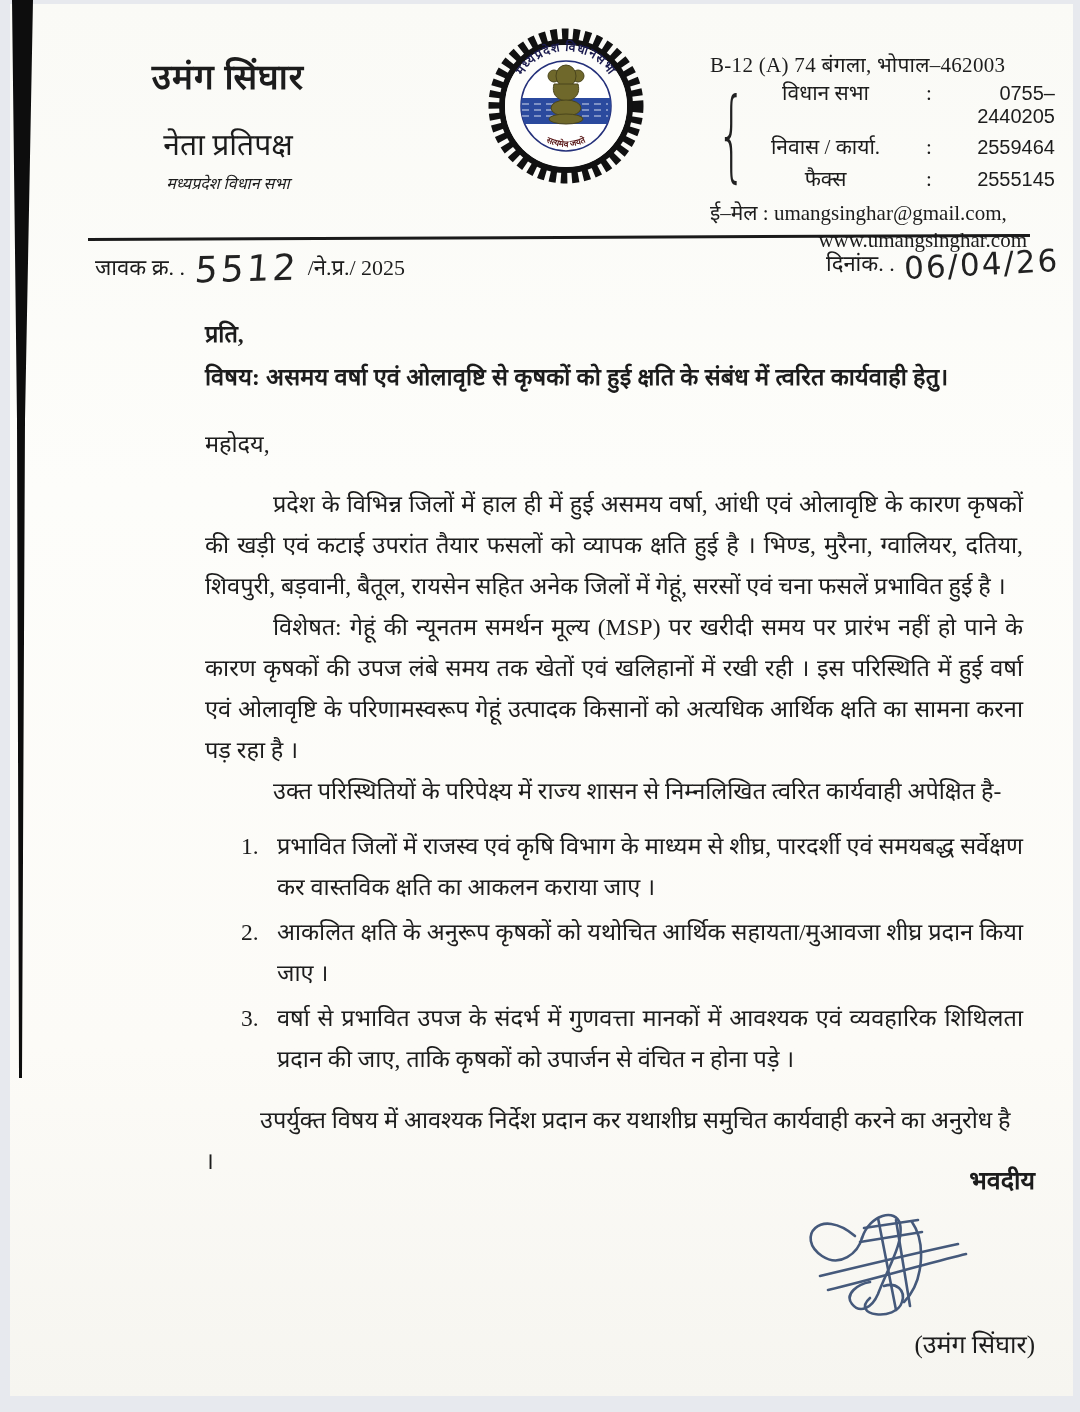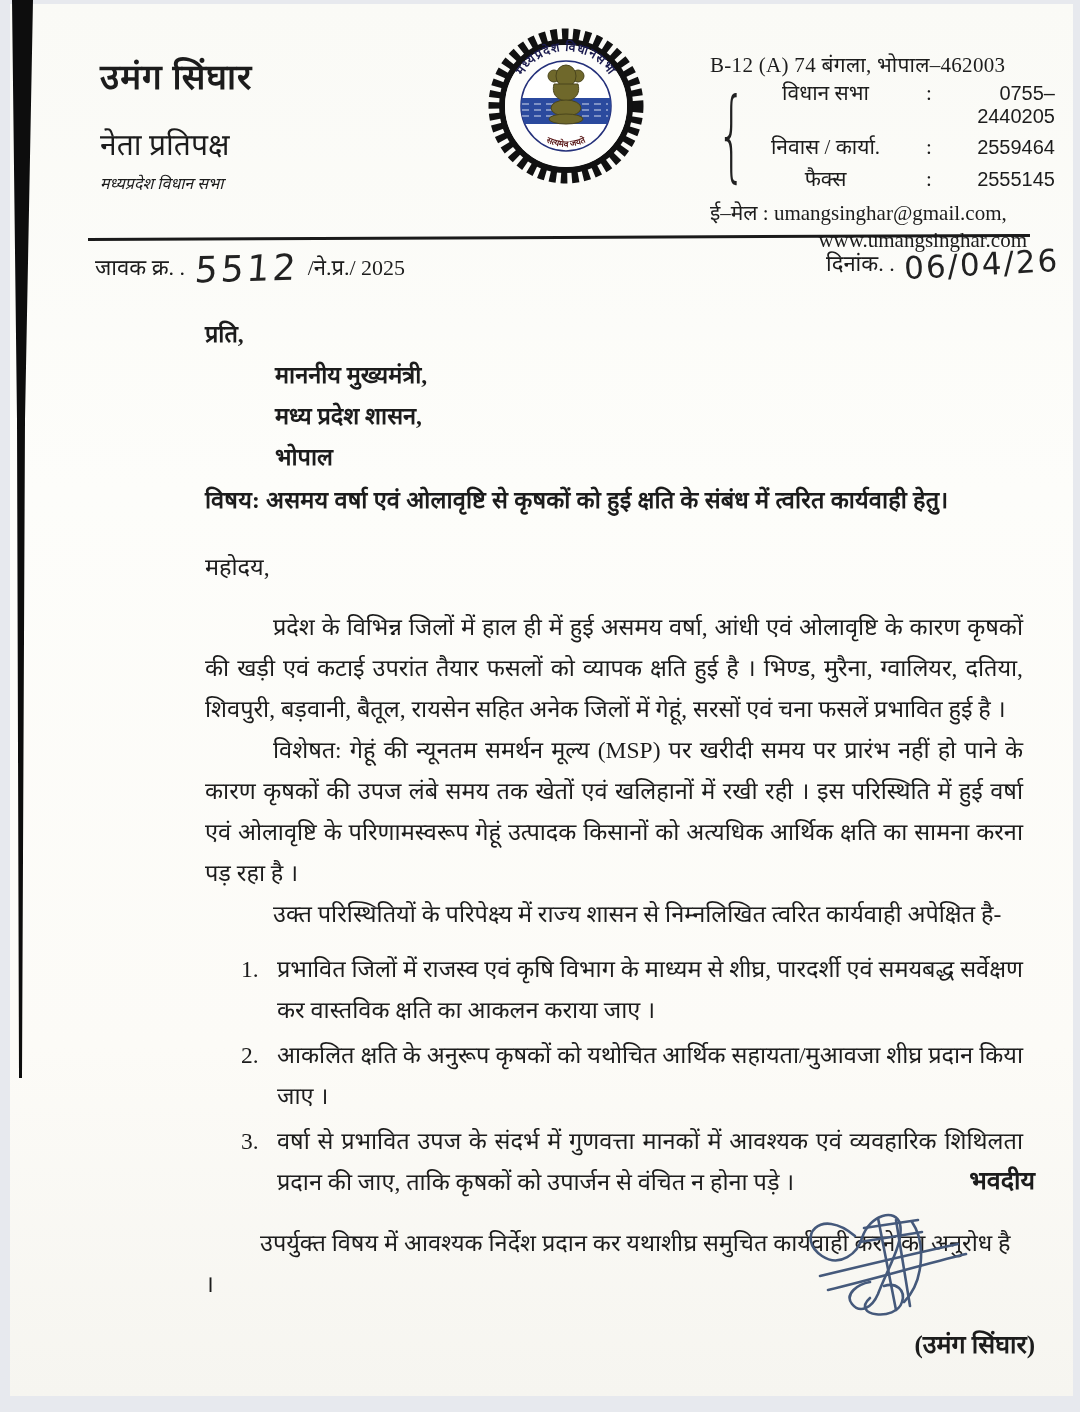--- a/index.html
+++ b/index.html
@@ -15,21 +15,21 @@
     position:absolute; left:10px; top:4px; right:7px; bottom:16px;
     background:linear-gradient(180deg,#fafaf6 0%,#fdfdfa 35%,#fcfbf7 75%,#f6f5f0 100%);
   }
   .scan-wedge {
     position:absolute; left:0; top:0; width:40px; height:1085px;
     background:#0d0d0d;
     clip-path:polygon(12px 0, 33px 0, 25px 420px, 22px 1078px, 19px 1078px, 17px 420px);
   }
 
   
-  .hdr-left { position:absolute; left:100px; top:52px; width:280px; }
+  .hdr-left { position:absolute; left:88px; top:52px; width:280px; text-align:center; }
   .hdr-name  { font-size:35px; font-weight:700; letter-spacing:1px; }
   .hdr-title { font-size:30px; margin-top:24px; }
   .hdr-org   { font-size:16px; margin-top:8px;font-style:italic; }
 
   .emblem { position:absolute; left:486px; top:24px; width:160px; height:162px; }
 
   .hdr-right { position:absolute; left:710px; top:50px; width:345px; font-size:21px; }
   .addr-line { white-space:nowrap; letter-spacing:0.3px; }
   .phones { display:flex; align-items:center; margin-top:0px; }
   .brace {
@@ -77,21 +77,21 @@
   .p1 { margin-top:19px; }
   .action-list { margin-top:14px; margin-left:36px; list-style:none; }
   .action-list li { position:relative; padding-left:36px; text-align:justify; margin-bottom:4px; }
   .action-list .num { position:absolute; left:0; top:0; }
   .closing { margin-top:20px; text-indent:55px; }
 
   
   .sig-block { position:absolute; left:775px; top:1162px; width:260px; text-align:right; }
   .valediction { font-weight:700; font-size:25px; }
   .signature-svg { display:block; margin:2px auto 0 auto; }
-  .signatory { font-weight:700; font-size:25px; margin-top:0px; white-space:nowrap; }
+  .signatory { font-weight:400; font-size:25px; margin-top:0px; white-space:nowrap; }
 </style>
 </head>
 <body>
 
 <div class="paper"></div>
 <div class="scan-wedge"></div>
 
 <div class="hdr-left">
   <div class="hdr-name">उमंग सिंघार</div>
   <div class="hdr-title">नेता प्रतिपक्ष</div>
@@ -167,25 +167,20 @@
   <span class="handwrite hw">5512</span>
   <span>/ने.प्र./ 2025</span>
 </div>
 <div class="dateline">
   <span>दिनांक. .</span>
   <span class="handwrite hw">06/04/26</span>
 </div>
 
 <div class="letter">
   <div class="to-label">प्रति,</div>
-  <div class="recipients">
-    <div>माननीय मुख्यमंत्री,</div>
-    <div>मध्य प्रदेश शासन,</div>
-    <div>भोपाल</div>
-  </div>
   <div class="subject">विषय: असमय वर्षा एवं ओलावृष्टि से कृषकों को हुई क्षति के संबंध में त्वरित कार्यवाही हेतु।</div>
   <div class="salutation">महोदय,</div>
   <p class="para p1">प्रदेश के विभिन्न जिलों में हाल ही में हुई असमय वर्षा, आंधी एवं ओलावृष्टि के कारण कृषकों की खड़ी एवं कटाई उपरांत तैयार फसलों को व्यापक क्षति हुई है । भिण्ड, मुरैना, ग्वालियर, दतिया, शिवपुरी, बड़वानी, बैतूल, रायसेन सहित अनेक जिलों में गेहूं, सरसों एवं चना फसलें प्रभावित हुई है ।</p>
   <p class="para">विशेषत: गेहूं की न्यूनतम समर्थन मूल्य (MSP) पर खरीदी समय पर प्रारंभ नहीं हो पाने के कारण कृषकों की उपज लंबे समय तक खेतों एवं खलिहानों में रखी रही । इस परिस्थिति में हुई वर्षा एवं ओलावृष्टि के परिणामस्वरूप गेहूं उत्पादक किसानों को अत्यधिक आर्थिक क्षति का सामना करना पड़ रहा है ।</p>
   <p class="para">उक्त परिस्थितियों के परिपेक्ष्य में राज्य शासन से निम्नलिखित त्वरित कार्यवाही अपेक्षित है-</p>
   <ol class="action-list">
     <li>
       <span class="num">1.</span>
       <span>प्रभावित जिलों में राजस्व एवं कृषि विभाग के माध्यम से शीघ्र, पारदर्शी एवं समयबद्ध सर्वेक्षण कर वास्तविक क्षति का आकलन कराया जाए ।</span>
     </li>

